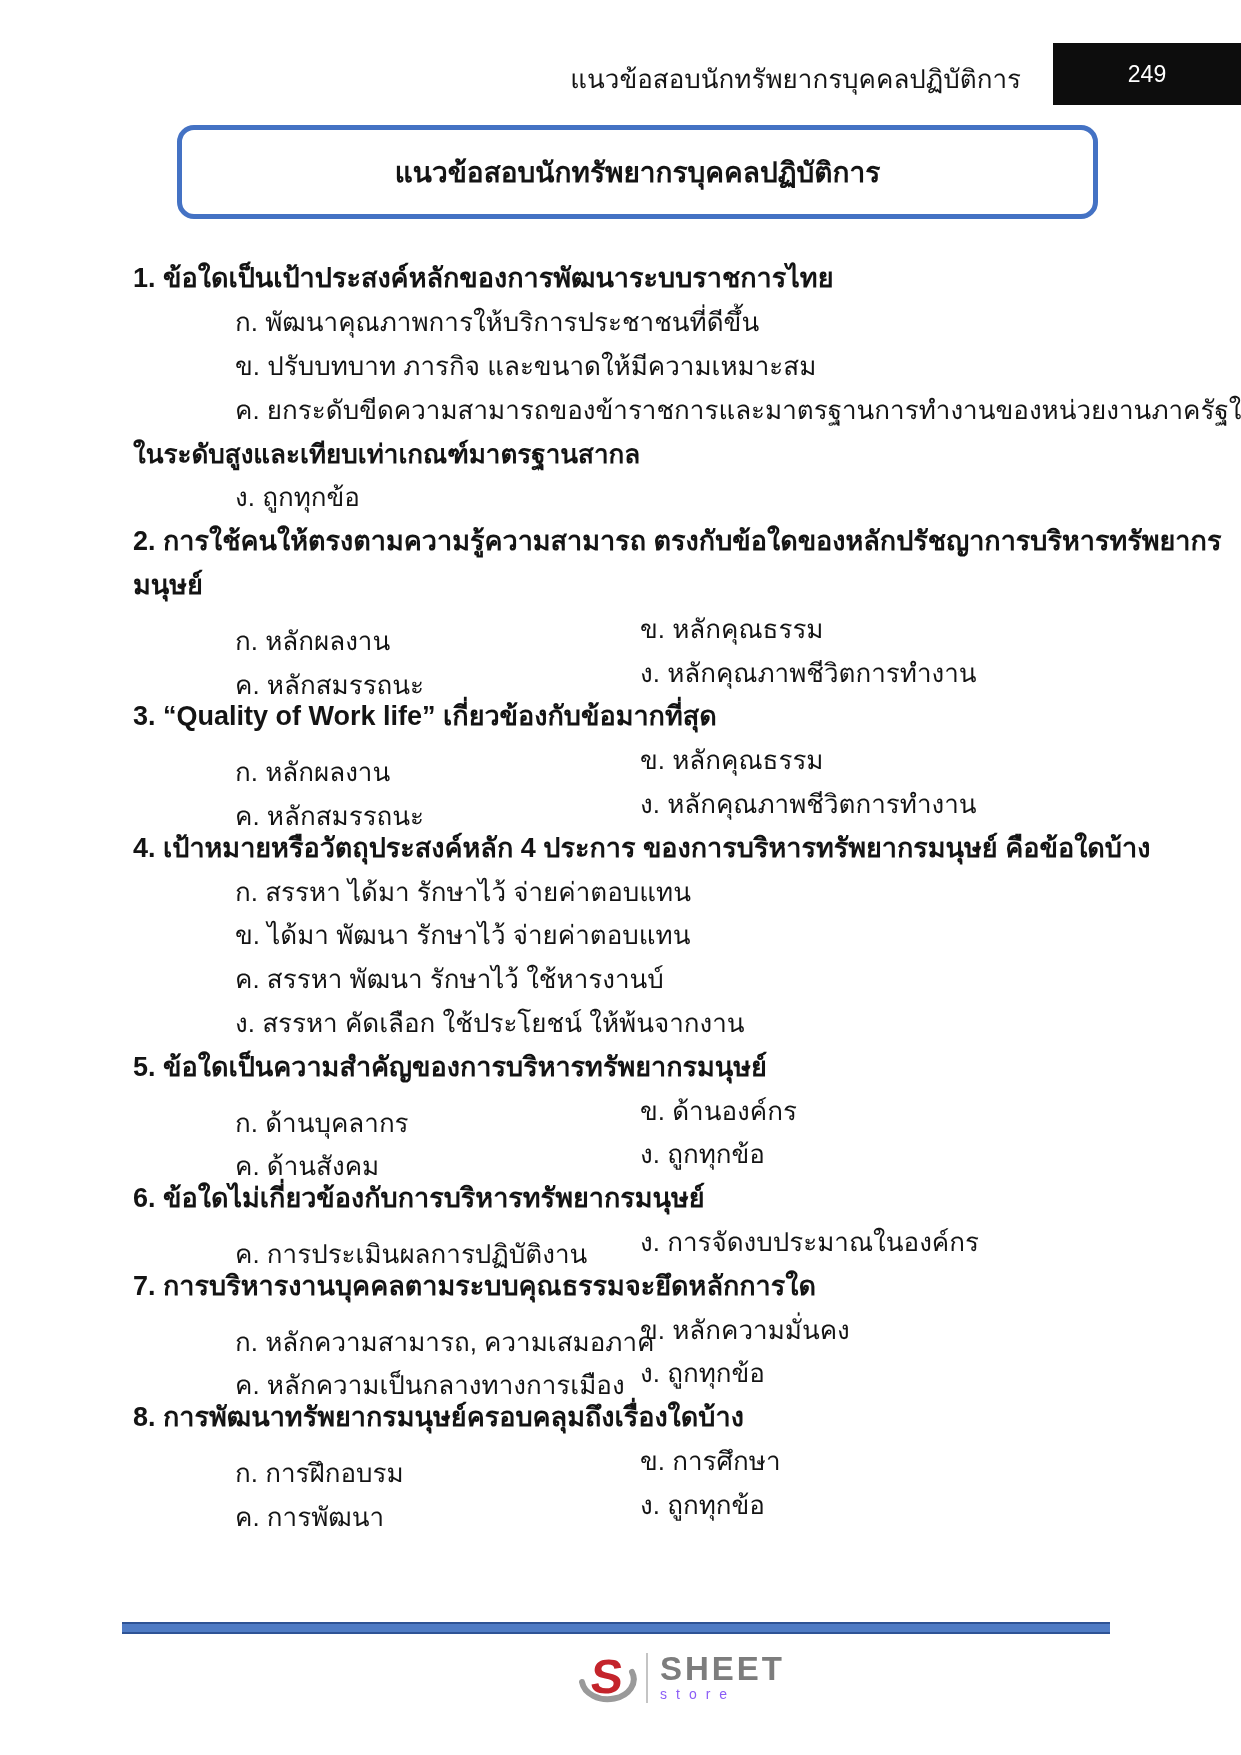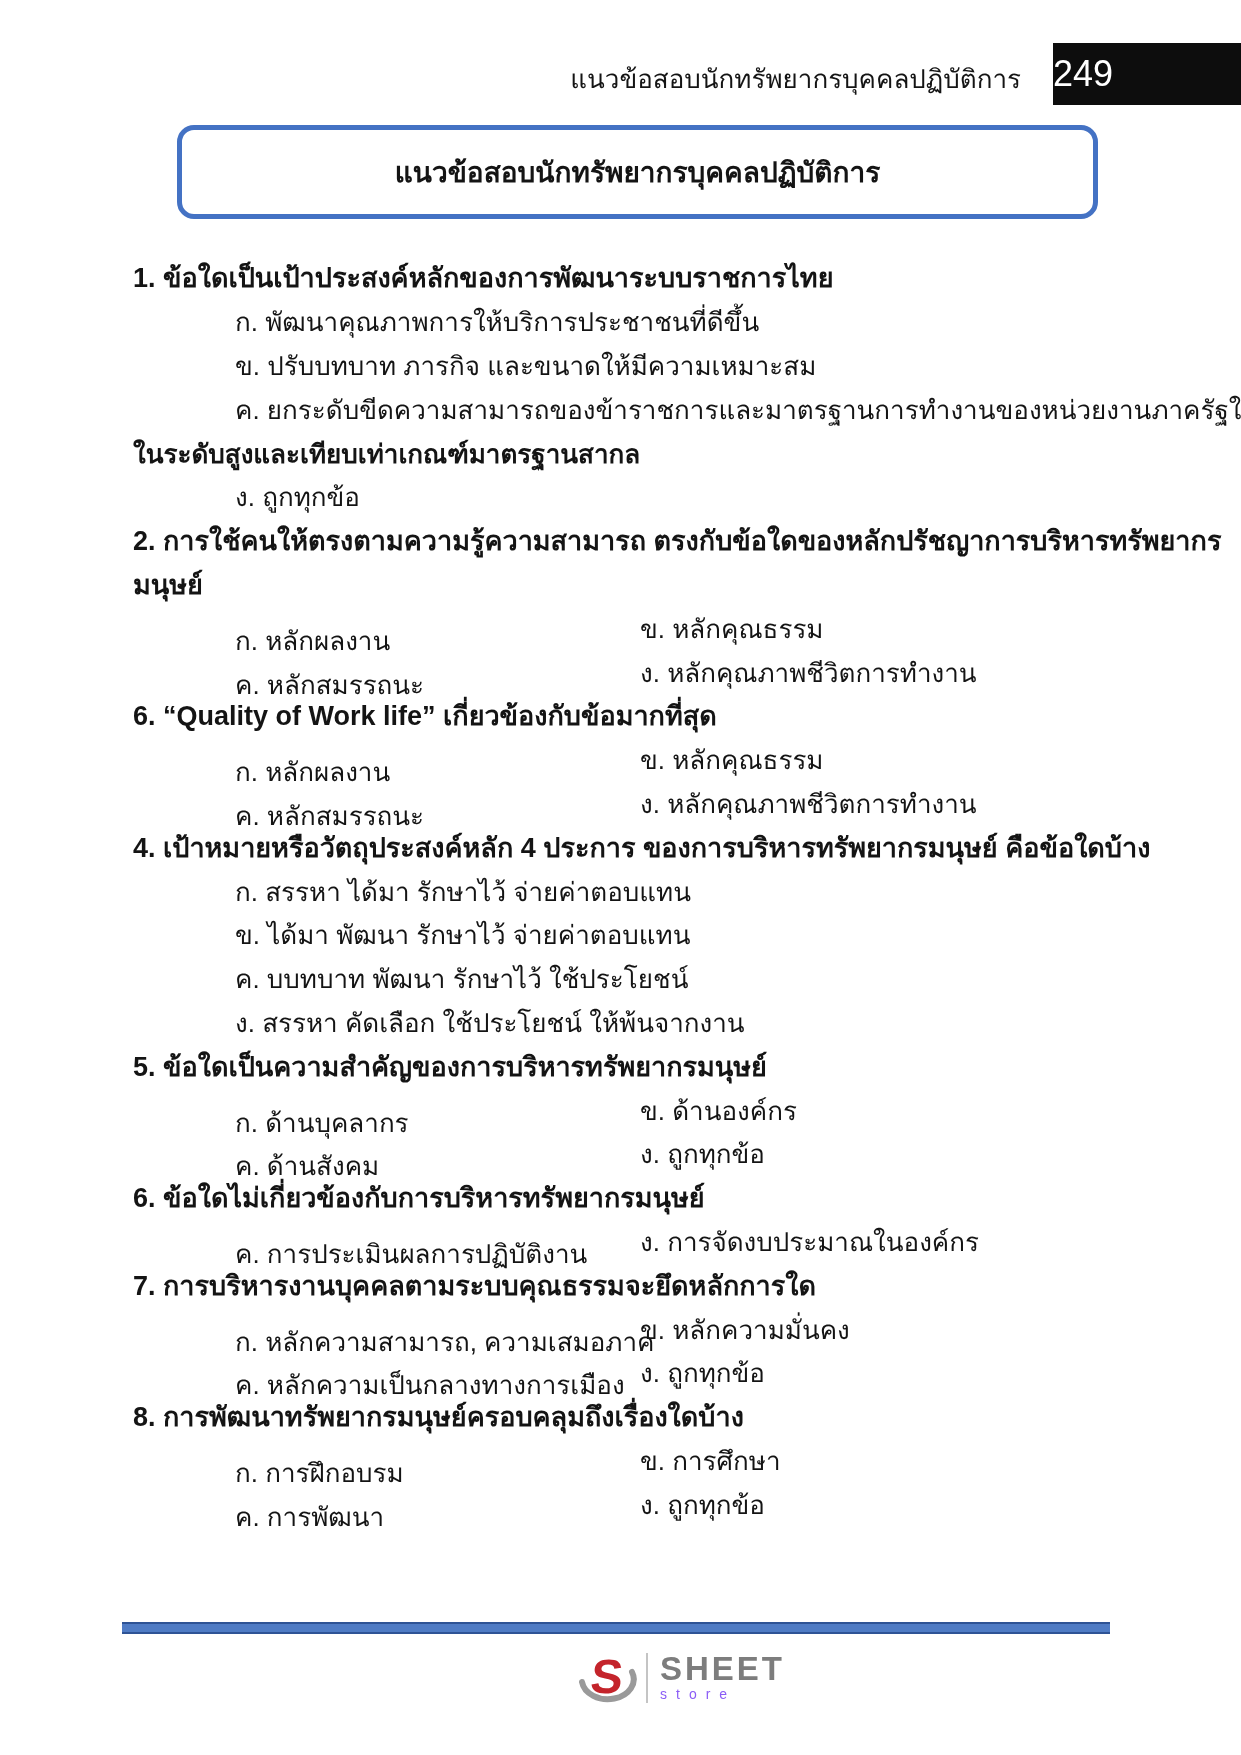--- a/index.html
+++ b/index.html
@@ -1,21 +1,21 @@
 <!DOCTYPE html>
 <html><head>
 <meta charset="utf-8">
 <style>
   html,body{margin:0;padding:0;background:#ffffff;}
   body{width:1241px;height:1755px;position:relative;font-family:"Liberation Sans",sans-serif;color:#141414;overflow:hidden;}
   .page{position:absolute;inset:0;background:#ffffff;}
 
   
   .header-title{position:absolute;top:58px;right:220px;font-size:26px;white-space:nowrap;}
-  .pagenum-box{position:absolute;left:1053px;top:43px;width:188px;height:62px;background:#0d0d0d;color:#ffffff;display:flex;align-items:center;font-size:36px;}
+  .pagenum-box{position:absolute;left:1053px;top:43px;width:188px;height:62px;background:#0d0d0d;color:#ffffff;display:flex;align-items:center;justify-content:center;font-size:23px;}
 
   
   .title-box{position:absolute;left:177px;top:125px;width:911px;height:84px;border:5px solid #4472c4;border-radius:17px;display:flex;align-items:center;justify-content:center;background:#ffffff;}
   .title-box .t{font-weight:bold;font-size:28px;white-space:nowrap;}
 
   
   .content{position:absolute;left:133px;top:256px;width:987px;}
   .row{position:relative;height:43.8px;display:flex;align-items:center;white-space:nowrap;}
   .row.q{font-weight:bold;font-size:27px;}
   .row.opt{padding-left:102px;font-size:26px;}
@@ -77,42 +77,42 @@
     <div class="row two">
       <span class="c1">ก. หลักผลงาน</span>
       <span class="c2">ข. หลักคุณธรรม</span>
     </div>
     <div class="row two">
       <span class="c1">ค. หลักสมรรถนะ</span>
       <span class="c2">ง. หลักคุณภาพชีวิตการทำงาน</span>
     </div>
 
     <div class="row q">
-        <span>6. “Quality of Work life” เกี่ยวข้องกับข้อมากที่สุด</span>
+        <span>3. “Quality of Work life” เกี่ยวข้องกับข้อมากที่สุด</span>
       </div>
     <div class="row two">
       <span class="c1">ก. หลักผลงาน</span>
       <span class="c2">ข. หลักคุณธรรม</span>
     </div>
     <div class="row two">
       <span class="c1">ค. หลักสมรรถนะ</span>
       <span class="c2">ง. หลักคุณภาพชีวิตการทำงาน</span>
     </div>
 
     <div class="row q">
         <span>4. เป้าหมายหรือวัตถุประสงค์หลัก 4 ประการ ของการบริหารทรัพยากรมนุษย์ คือข้อใดบ้าง</span>
       </div>
     <div class="row opt">
         <span>ก. สรรหา ได้มา รักษาไว้ จ่ายค่าตอบแทน</span>
       </div>
     <div class="row opt">
         <span>ข. ได้มา พัฒนา รักษาไว้ จ่ายค่าตอบแทน</span>
       </div>
     <div class="row opt">
-        <span>ค. บบทบาท พัฒนา รักษาไว้ ใช้ประโยชน์</span>
+        <span>ค. สรรหา พัฒนา รักษาไว้ ใช้หารงานบ์</span>
       </div>
     <div class="row opt">
         <span>ง. สรรหา คัดเลือก ใช้ประโยชน์ ให้พ้นจากงาน</span>
       </div>
 
     <div class="row q">
         <span>5. ข้อใดเป็นความสำคัญของการบริหารทรัพยากรมนุษย์</span>
       </div>
     <div class="row two">
       <span class="c1">ก. ด้านบุคลากร</span>

